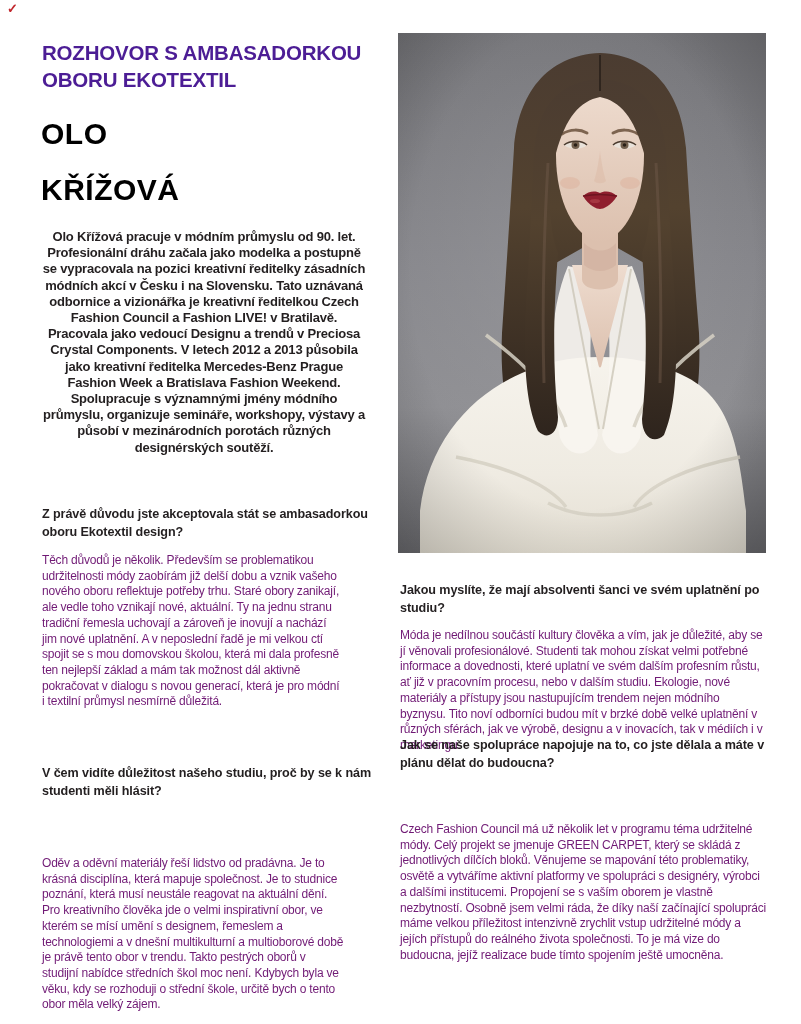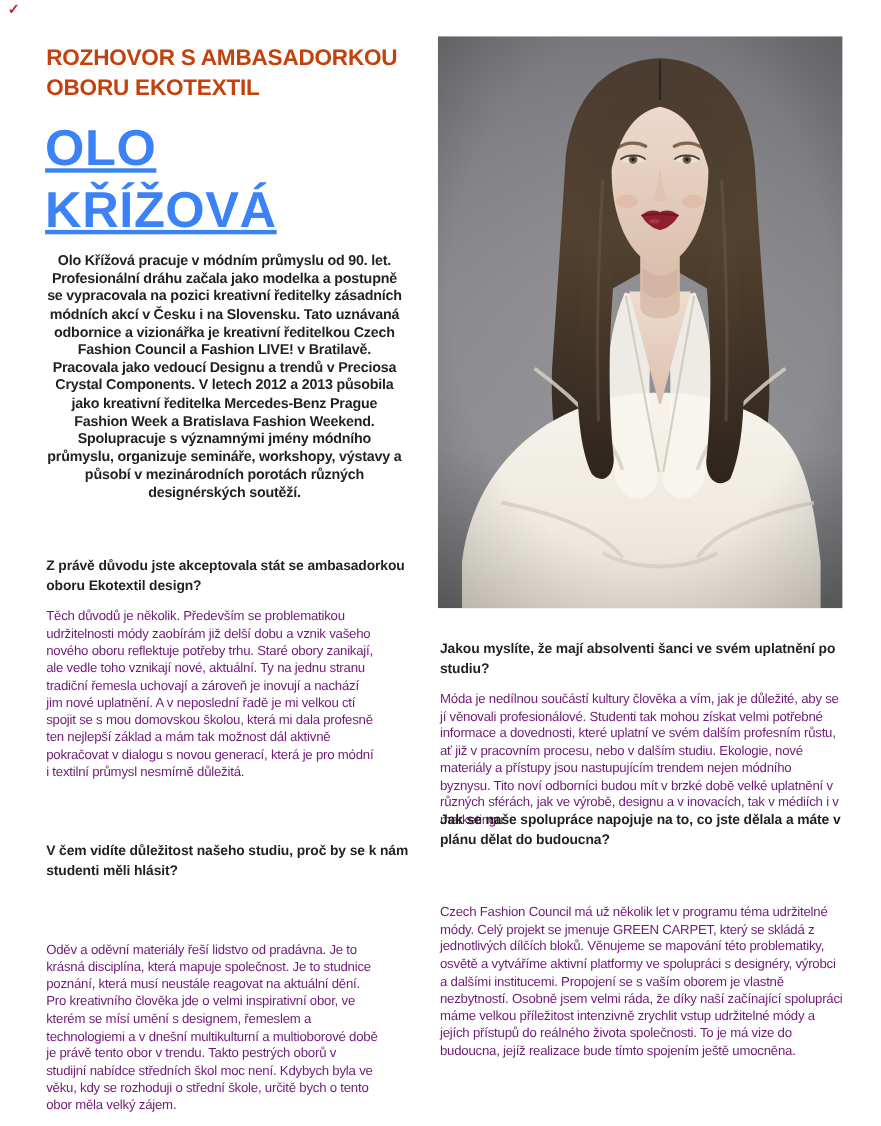--- a/index.html
+++ b/index.html
@@ -11,27 +11,26 @@
     color:#231f20;
     overflow:hidden;
   }
   .corner-mark{
     position:absolute;left:7px;top:2px;
     font-size:13px;font-weight:700;color:#c1272d;line-height:14px;
   }
   .kicker{
     position:absolute;left:42px;top:39px;width:360px;
     font-size:20.5px;font-weight:700;line-height:27px;letter-spacing:-0.2px;
-    color:#c2410c;
+    color:#4c1d95;
   }
   .title{
     position:absolute;left:41px;top:106px;width:360px;margin:0;
-    font-size:46px;font-weight:700;line-height:56px;letter-spacing:0.5px;
-    color:#3b82f6;
-    text-decoration:underline;
+    font-size:30px;font-weight:700;line-height:56px;letter-spacing:0.5px;
+    color:#000000;
   }
   .intro{
     position:absolute;left:42px;top:229px;width:324px;margin:0;
     font-size:13px;font-weight:700;line-height:16.2px;letter-spacing:-0.2px;text-align:center;
   }
   .question{
     position:absolute;margin:0;
     font-size:12.6px;font-weight:700;line-height:18px;letter-spacing:-0.1px;
     color:#231f20;
   }

